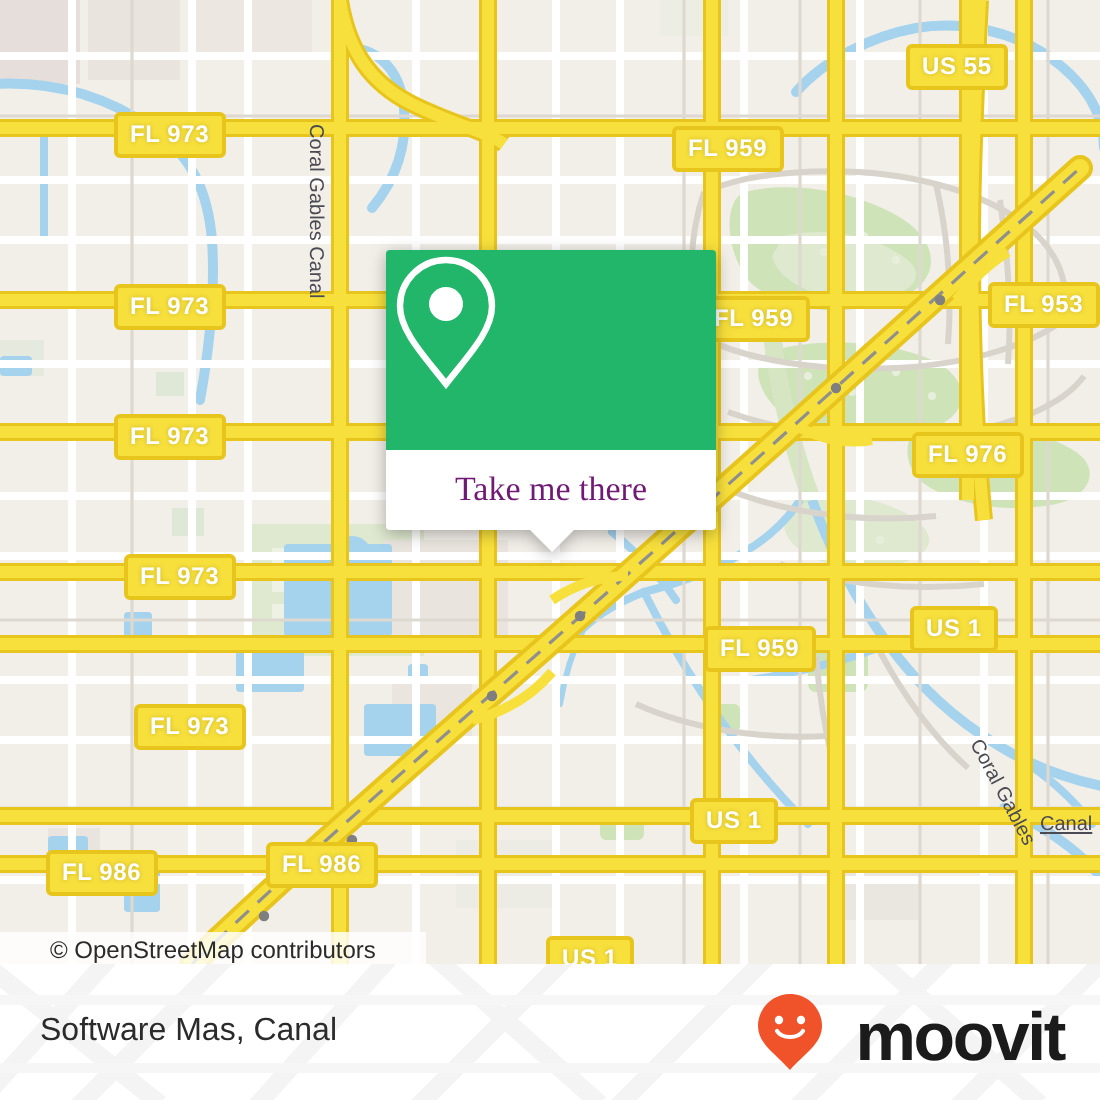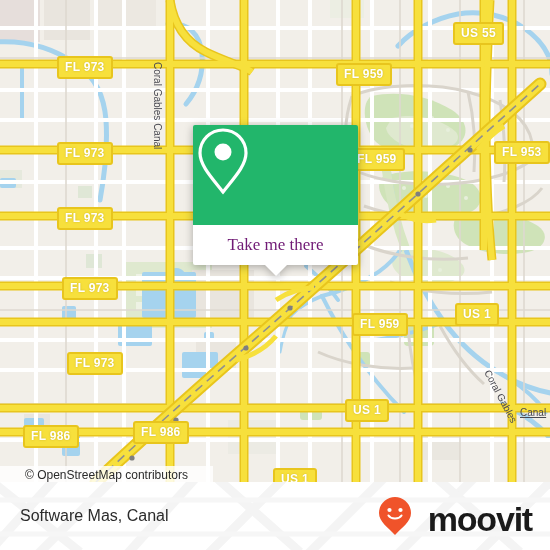--- a/index.html
+++ b/index.html
@@ -308,20 +308,21 @@
       </g>
     </svg>
 
     <div class="shield" style="left:57px;  top:56px;">FL 973</div>
     <div class="shield" style="left:336px; top:63px;">FL 959</div>
     <div class="shield" style="left:453px; top:22px;">US 55</div>
     <div class="shield" style="left:57px;  top:142px;">FL 973</div>
     <div class="shield" style="left:349px; top:148px;">FL 959</div>
     <div class="shield" style="left:464px; top:141px;margin-left:30px;">FL 953</div>
     <div class="shield" style="left:57px;  top:207px;">FL 973</div>
+    <div class="shield" style="left:456px; top:216px;">FL 976</div>
     <div class="shield" style="left:62px;  top:277px;">FL 973</div>
     <div class="shield" style="left:352px; top:313px;">FL 959</div>
     <div class="shield" style="left:455px; top:303px;">US 1</div>
     <div class="shield" style="left:67px;  top:352px;">FL 973</div>
     <div class="shield" style="left:345px; top:399px;">US 1</div>
     <div class="shield" style="left:23px;  top:425px;">FL 986</div>
     <div class="shield" style="left:133px; top:421px;">FL 986</div>
     <div class="shield" style="left:273px; top:468px;">US 1</div>
 
     <div class="canal-lbl" style="left:163px; top:62px; transform:rotate(90deg); transform-origin:left top;">Coral Gables Canal</div>

